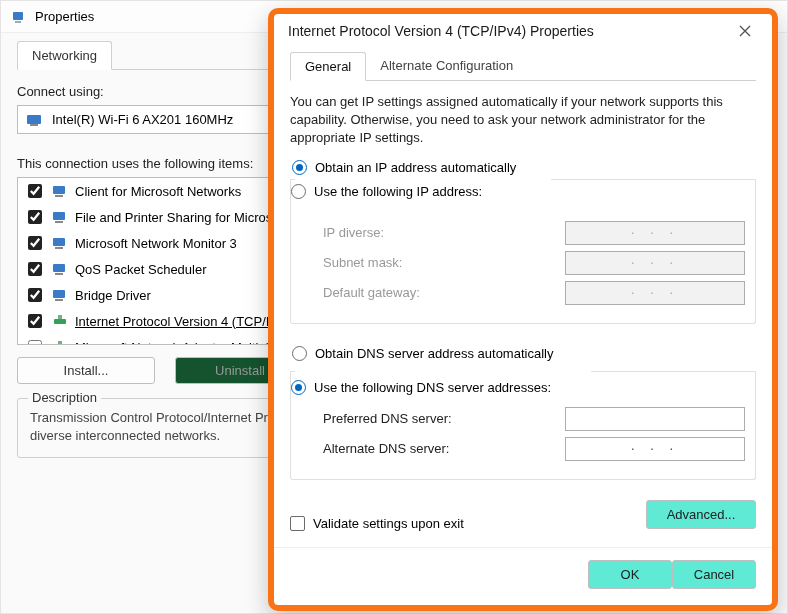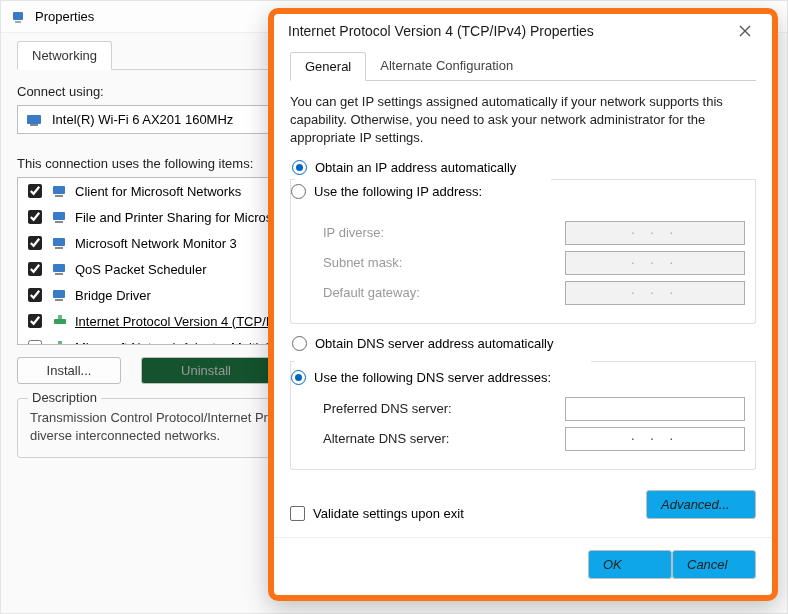--- a/index.html
+++ b/index.html
@@ -62,21 +62,21 @@
     .field-row .flabel { width:170px; color:#222; }
     .field-row .flabel.dis { color:#999; }
     .ip-input { width:180px; height:24px; border:1px solid #adadad; background:#fff; text-align:center; color:#444; letter-spacing:6px; }
     .ip-input.dis { background:#f2f2f2; color:#aaa; }
     .flex-spacer { flex:1; }
 
     .chk-row { display:flex; align-items:center; gap:8px; margin-top:18px; }
     .chk { width:15px; height:15px; border:1px solid #6b6b6b; border-radius:2px; background:#fff; flex-shrink:0; }
 
     .dlg-footer { display:flex; justify-content:flex-end; gap:0; padding:12px 16px 16px 16px; border-top:1px solid #eee; }
-    .dlg-btn { min-width:84px; text-align:left; padding:6px 14px; border:1px solid #bfbfbf; background:#0ea5e9; border-radius:3px; color:#222;font-style:italic; }
+    .dlg-btn { min-width:84px; text-align:center; padding:6px 14px; border:1px solid #bfbfbf; background:#5eead4; border-radius:3px; color:#222; }
 
     .adv-btn { min-width:110px; }
   </style>
 </head>
 <body>
 
 <div class="bg-window">
   <div class="bg-titlebar">
     <span class="bg-titlebar-icon">
       <svg width="16" height="16" viewBox="0 0 16 16">
@@ -173,21 +173,21 @@
             <svg width="16" height="16" viewBox="0 0 16 16">
               <rect x="2" y="6" width="12" height="5" rx="1" fill="#36a05a"></rect>
               <rect x="6" y="2" width="4" height="4" fill="#6db67f"></rect>
             </svg>
           </span>
           <span>Microsoft Network Adapter Multiplexor Protocol</span>
         </div>
       </div>
 
     <div class="btn-row">
-      <div class="w-btn" style="width:104px">Install...</div>
+      <div class="w-btn" style="width:138px">Install...</div>
       <div class="w-btn dis" style="width:130px">Uninstall</div>
     </div>
 
     <div class="groupbox">
       <span class="legend">Description</span>
       <div class="greytext">Transmission Control Protocol/Internet Protocol. The default wide area network protocol that provides communication across diverse interconnected networks.</div>
     </div>
   </div>
 </div>
 
@@ -232,21 +232,21 @@
           <div class="ip-input dis">.     .     .</div>
         </div>
         <div class="field-row">
           <span class="flabel dis">Default gateway:</span>
           <span class="flex-spacer"></span>
           <div class="ip-input dis">.     .     .</div>
         </div>
       </div>
     </div>
 
-    <div class="radio-row" style="margin:12px 0 0 2px;">
+    <div class="radio-row" style="margin:22px 0 0 2px;">
       <span class="radio"></span>
       <span>Obtain DNS server address automatically</span>
     </div>
 
     <div class="radio-block framed" style="margin-top:10px;">
       <span class="top-rule-left"></span><span class="top-rule-right" style="width:calc(100% - 300px);"></span>
       <div class="radio-row" style="margin:-18px 0 6px -10px; background:#fff; display:inline-flex; padding-right:6px;">
         <span class="radio on"></span>
         <span>Use the following DNS server addresses:</span>
       </div>

